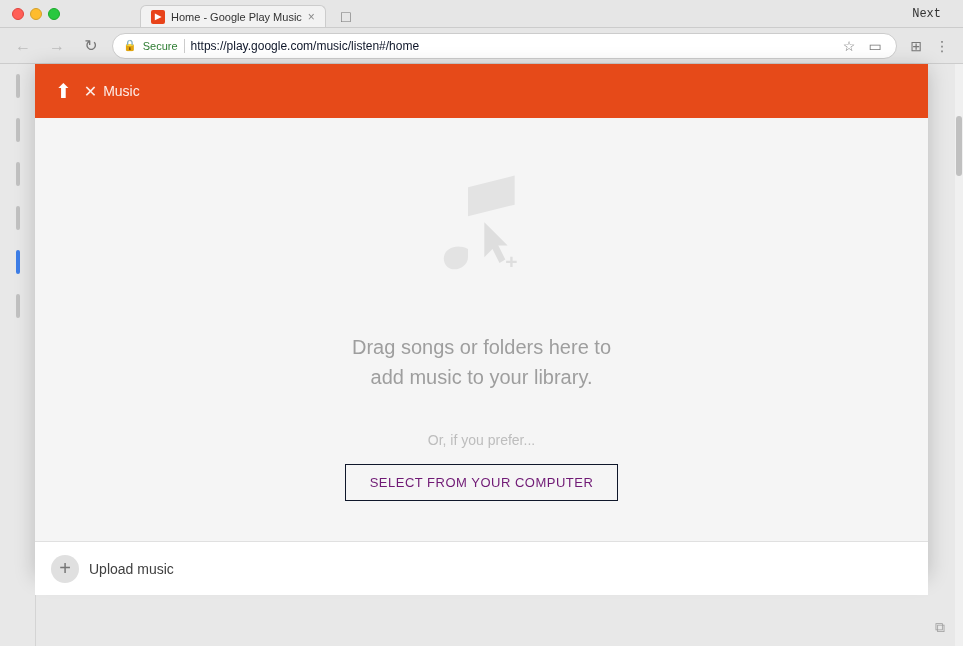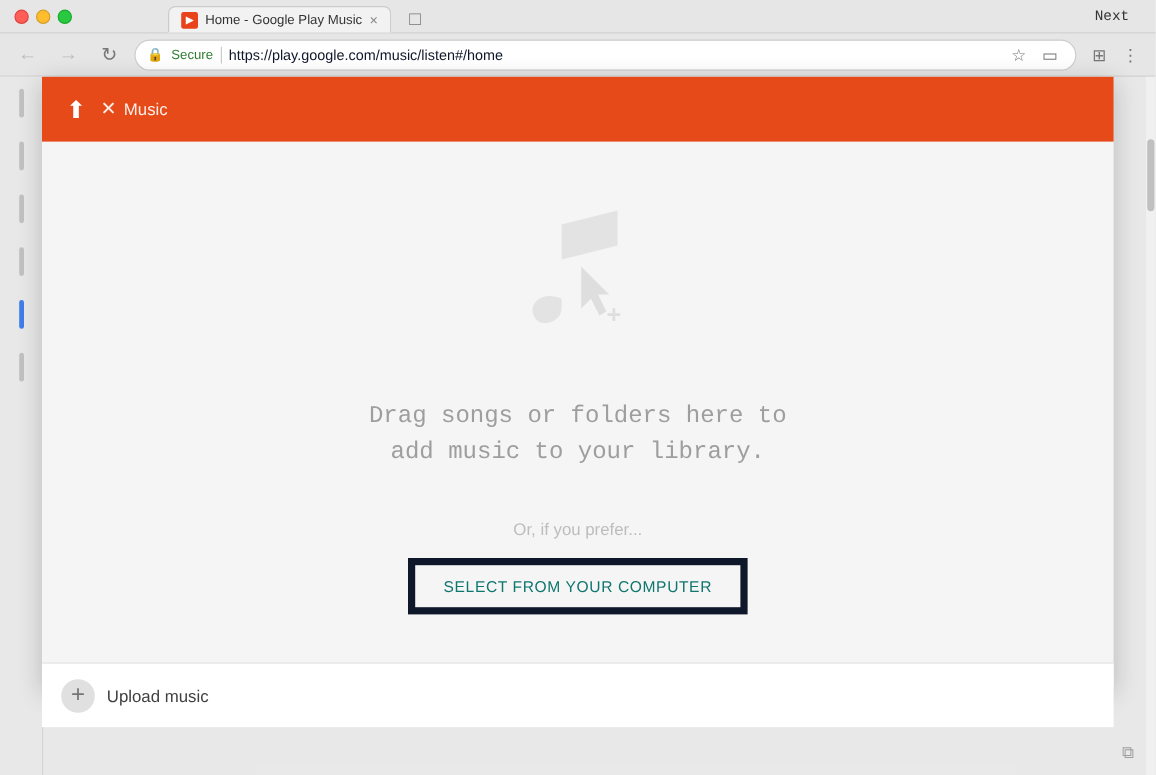--- a/index.html
+++ b/index.html
@@ -311,36 +311,35 @@
     }
 
     
     .drag-text {
       text-align: center;
       color: #9e9e9e;
       font-size: 20px;
       font-weight: 300;
       line-height: 1.5;
       margin-bottom: 40px;
-      font-family: Liberation Mono, monospace;
     }
 
     
     .or-text {
       color: #bdbdbd;
       font-size: 14px;
       margin-bottom: 16px;
       text-align: center;
     }
 
     
     .select-btn {
-      border: 6px solid #0f172a;
+      border: 1px solid #0f172a;
       background: transparent;
-      color: #0f766e;
+      color: #701a75;
       font-size: 13px;
       font-weight: 500;
       letter-spacing: 0.5px;
       padding: 10px 24px;
       cursor: pointer;
       text-transform: uppercase;
     }
 
     
     .bottom-bar {

